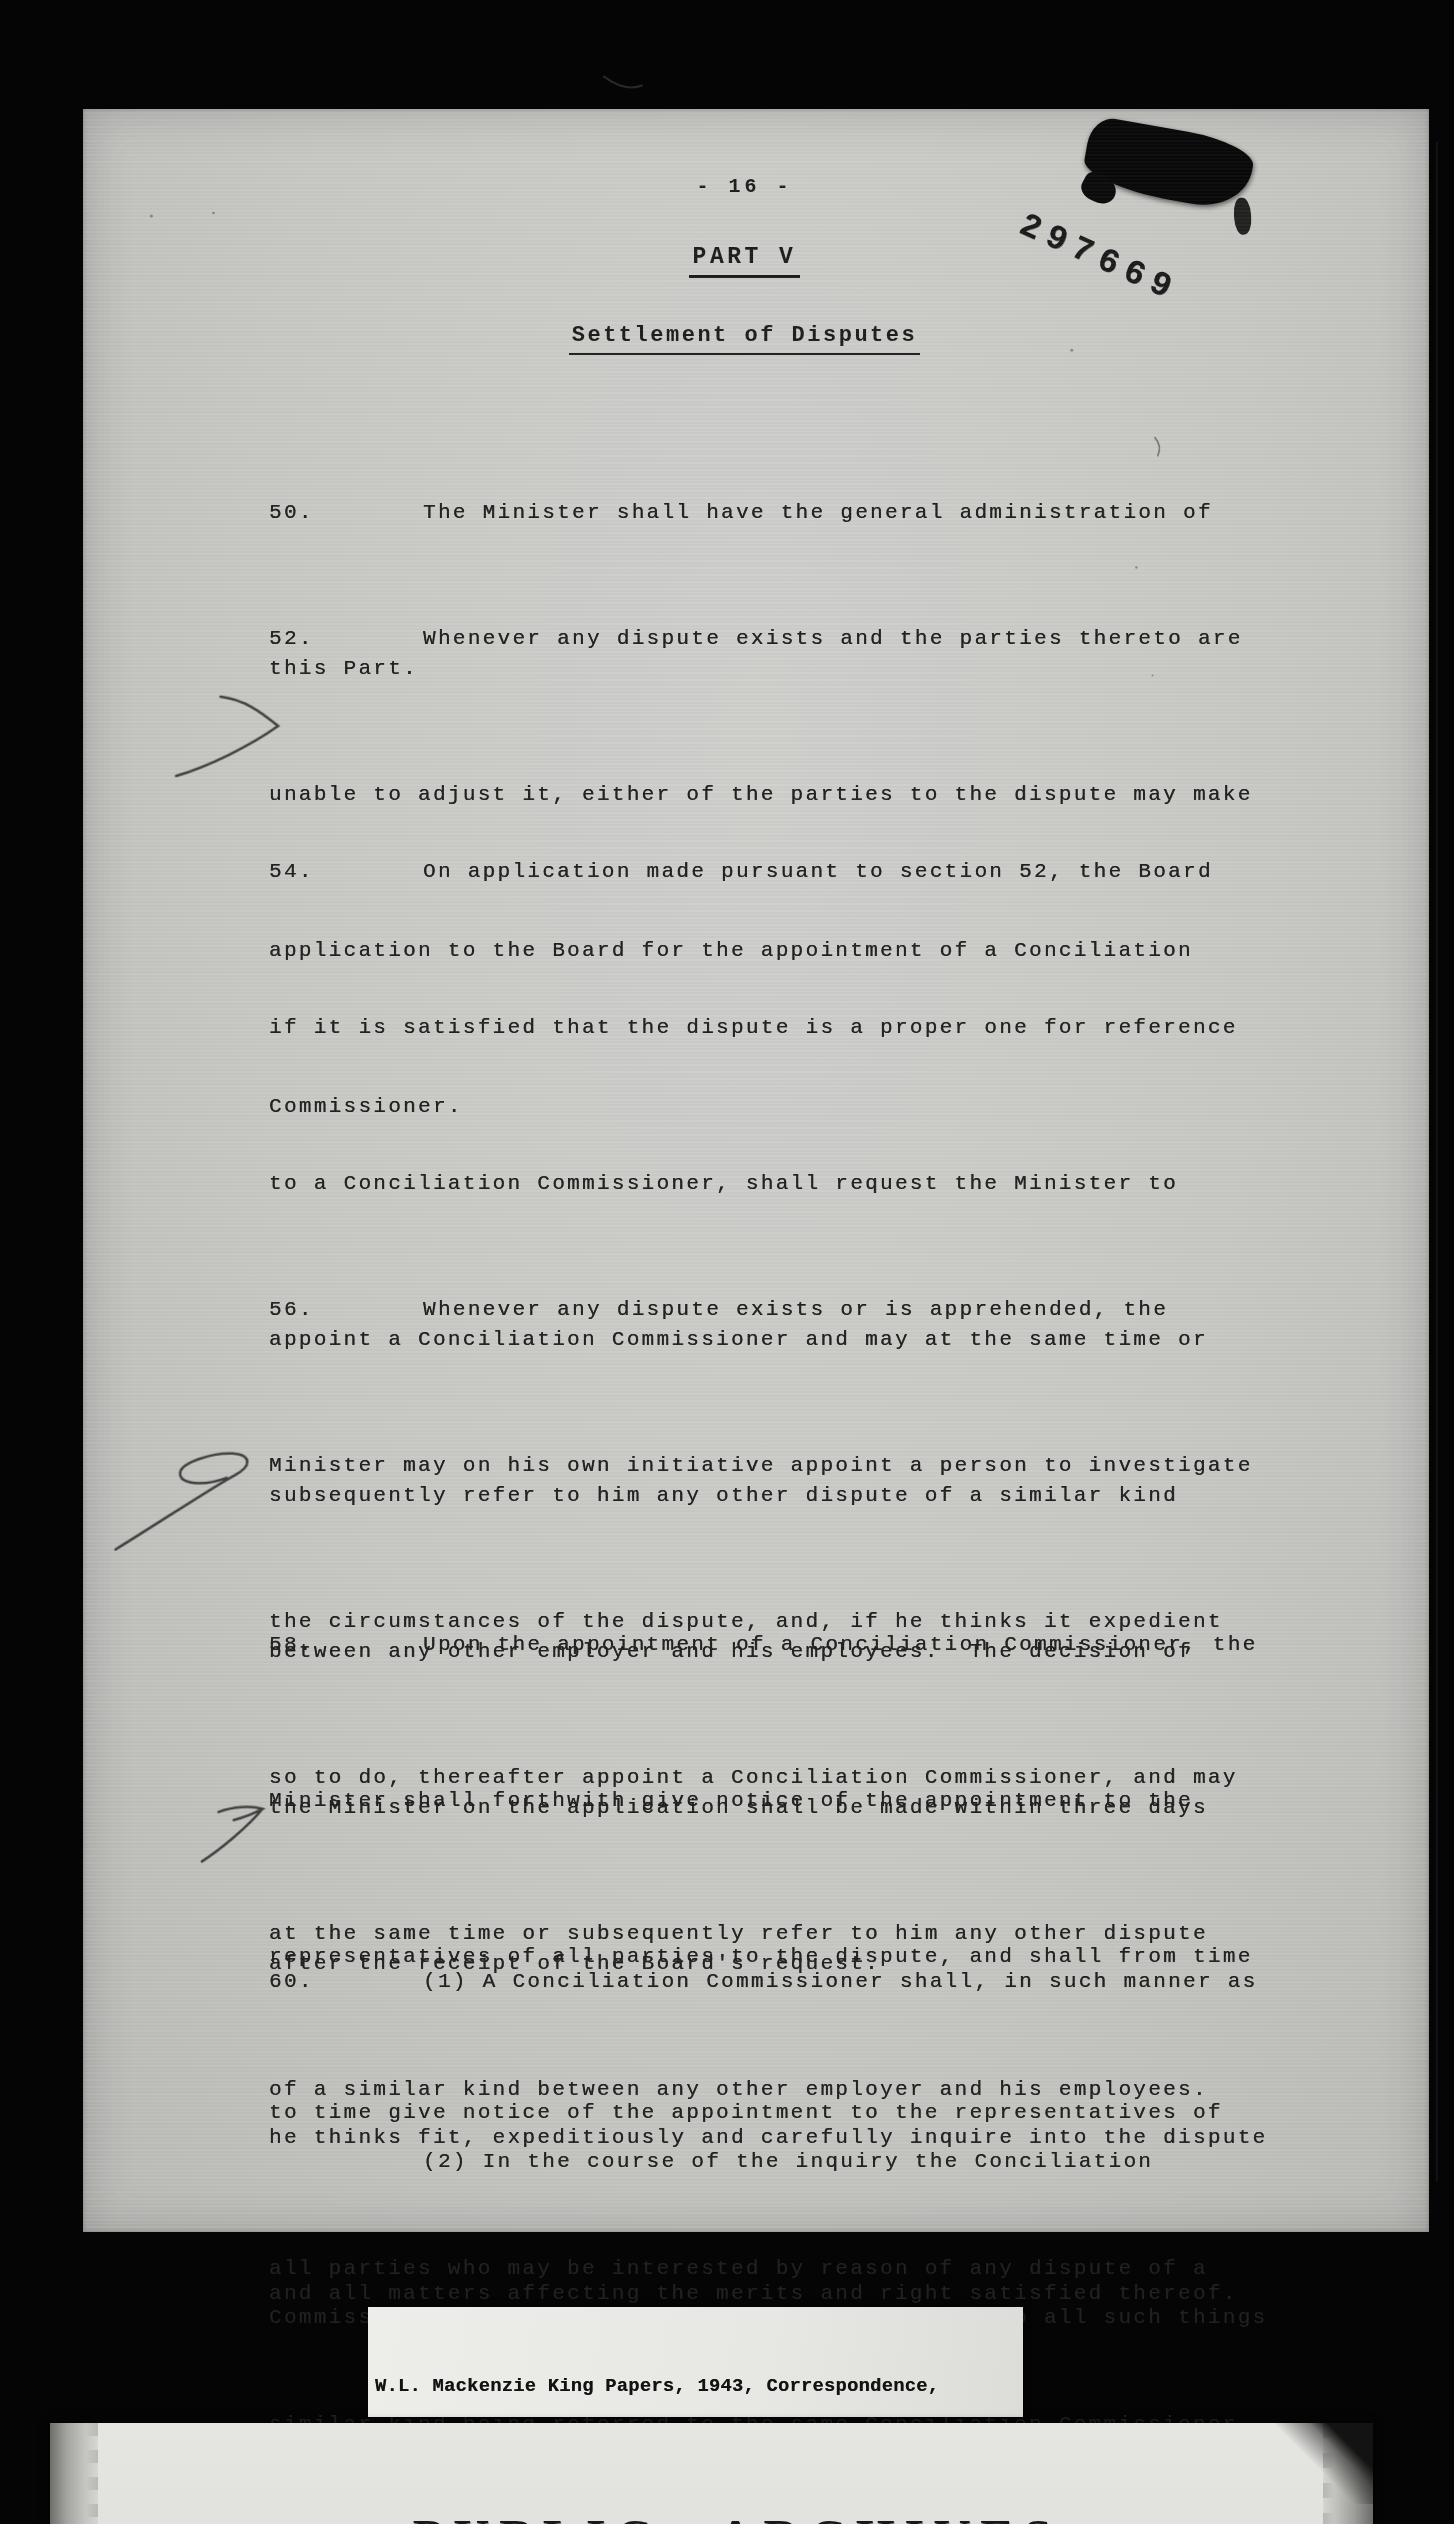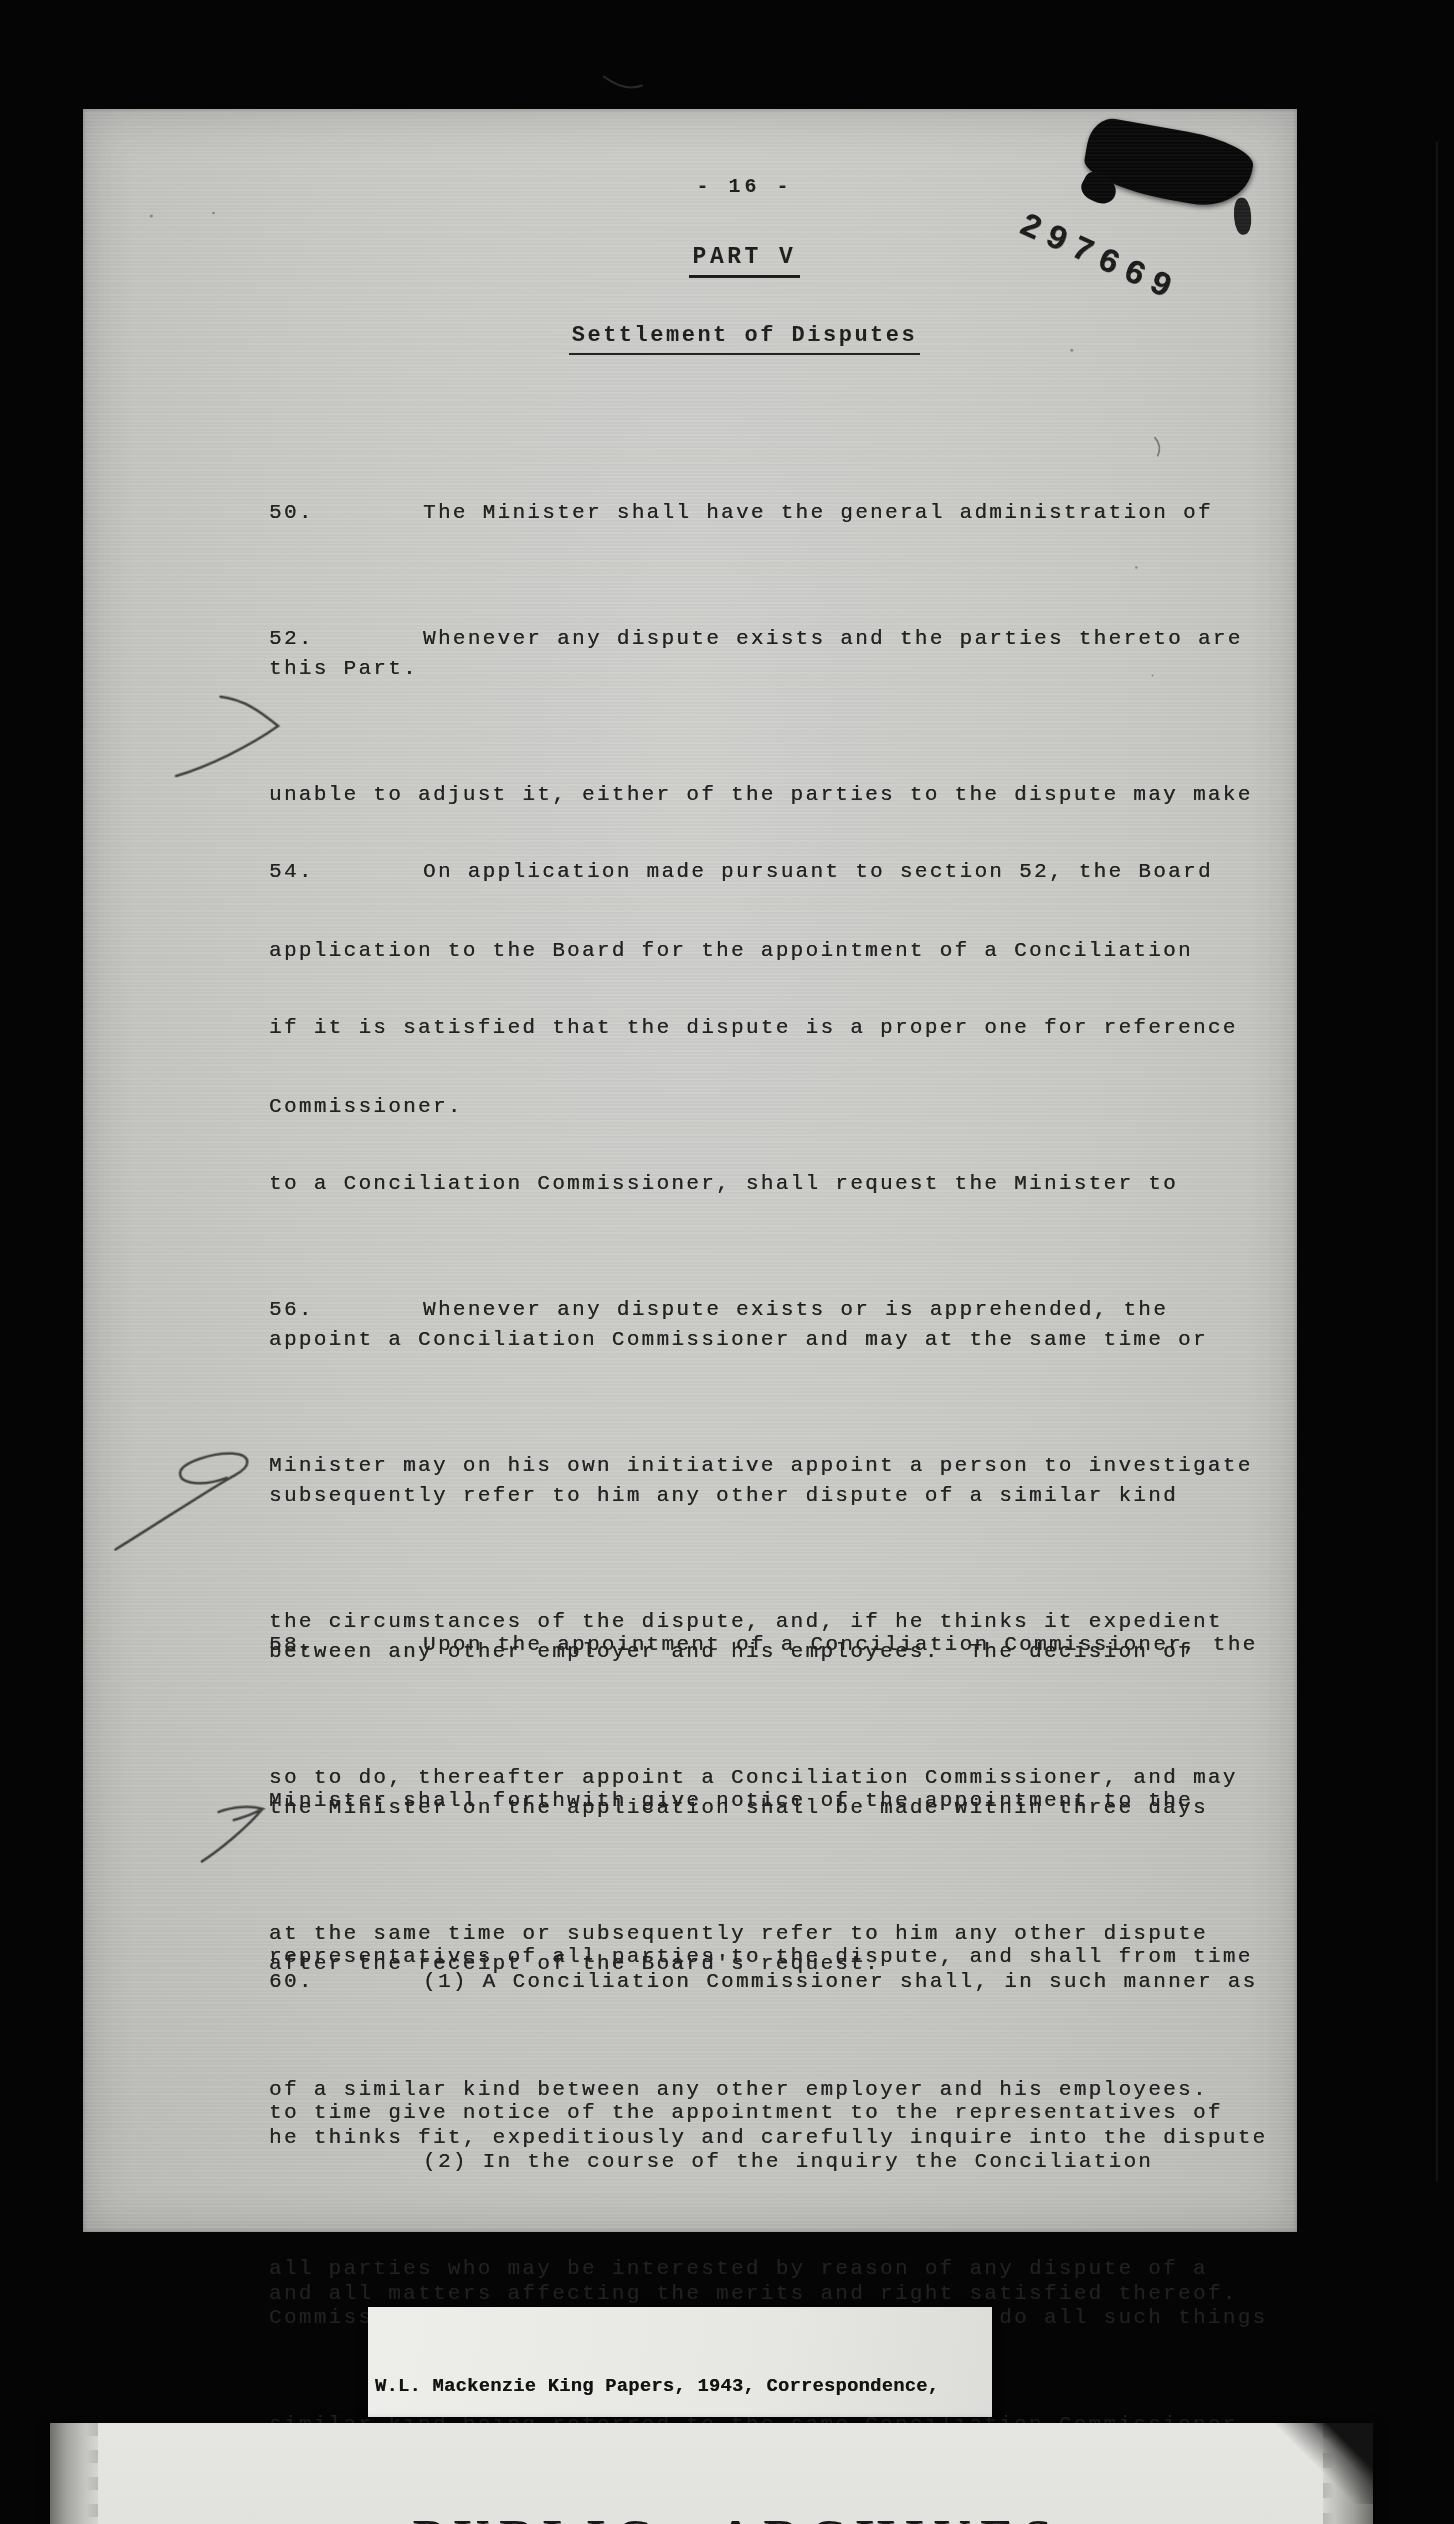--- a/index.html
+++ b/index.html
@@ -5,21 +5,21 @@
   html,body{margin:0;padding:0;}
   body{
     position:relative;
     width:1454px;height:2816px;
     background:#050505;
     overflow:hidden;
     font-family:"Liberation Mono",monospace;
   }
   
   .page{
-    position:absolute;left:83px;top:109px;width:1214px;height:2123px;
+    position:absolute;left:83px;top:109px;width:1346px;height:2123px;
     background:radial-gradient(ellipse at 50% 30%, #d0d0cd 0%, #c8c8c5 55%, #bcbcb9 100%);
     box-shadow:inset 0 0 45px rgba(60,60,58,.25), inset 0 0 4px rgba(40,40,40,.3);
   }
   .page::after{ 
     content:"";position:absolute;inset:0;
     background:repeating-linear-gradient(180deg, rgba(255,255,255,.028) 0 1.5px, rgba(0,0,0,.018) 1.5px 3.5px);
     pointer-events:none;
   }
   .centerline{position:absolute;left:10px;width:1303px;text-align:center;color:#1e1e1e;}
   .pageno{top:66px;font-size:20px;letter-spacing:4px;font-weight:700;}
@@ -53,20 +53,21 @@
     position:absolute;left:945px;top:99px;
     font:700 34px/1 "Liberation Mono",monospace;letter-spacing:8px;color:#1c1c1c;
     transform:rotate(24deg);transform-origin:left top;
     text-shadow:0.5px 0.5px 0.5px rgba(20,20,20,.5);
   }
   
   .label-card{
     position:absolute;left:368px;top:2307px;width:624px;height:110px;
     background:linear-gradient(100deg,#ededea 0%,#e7e7e3 60%,#dcdcd8 100%);
     box-shadow:0 0 7px rgba(0,0,0,.55);
+    padding-left:31px;
   }
   .label-text{
     position:absolute;left:7px;top:7px;
     font:700 18.7px/29px "Liberation Mono",monospace;letter-spacing:0.3px;color:#121212;
     white-space:pre;text-shadow:0.3px 0.3px 0.4px rgba(10,10,10,.7);
   }
   
   .big-card{
     position:absolute;left:50px;top:2423px;width:1323px;height:347px;
     background:linear-gradient(180deg,#e5e5e2 0%,#dededa 55%,#d2d2ce 100%);

